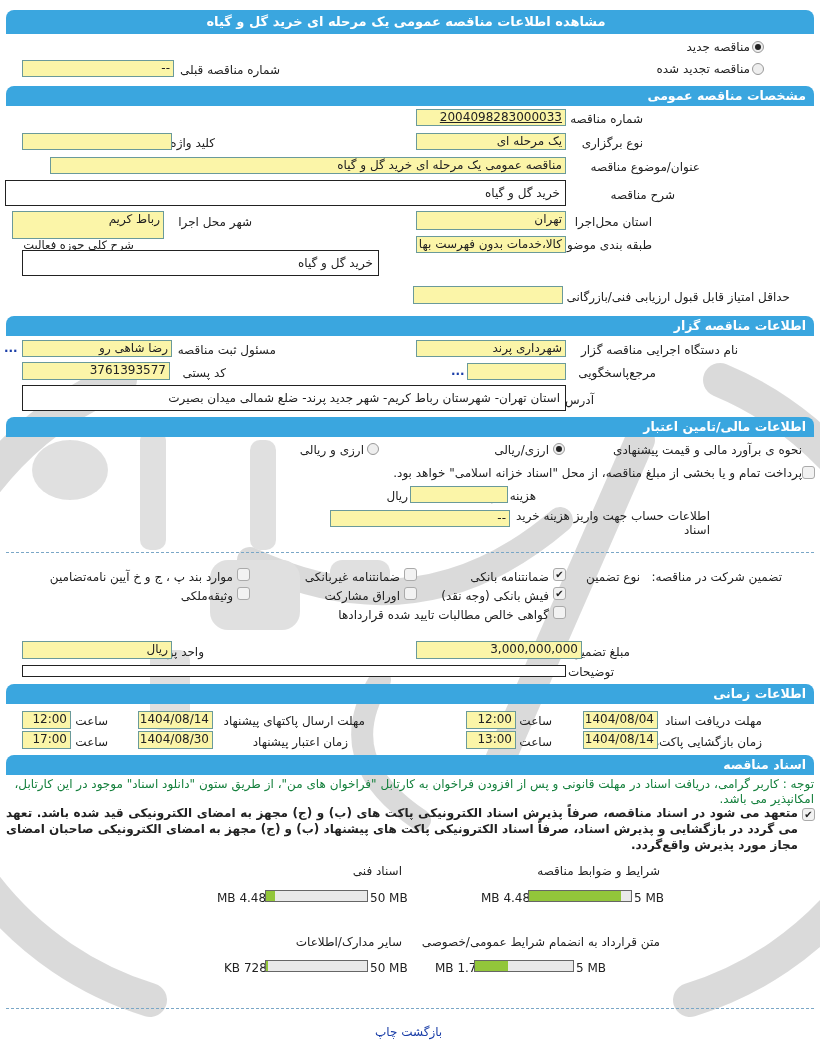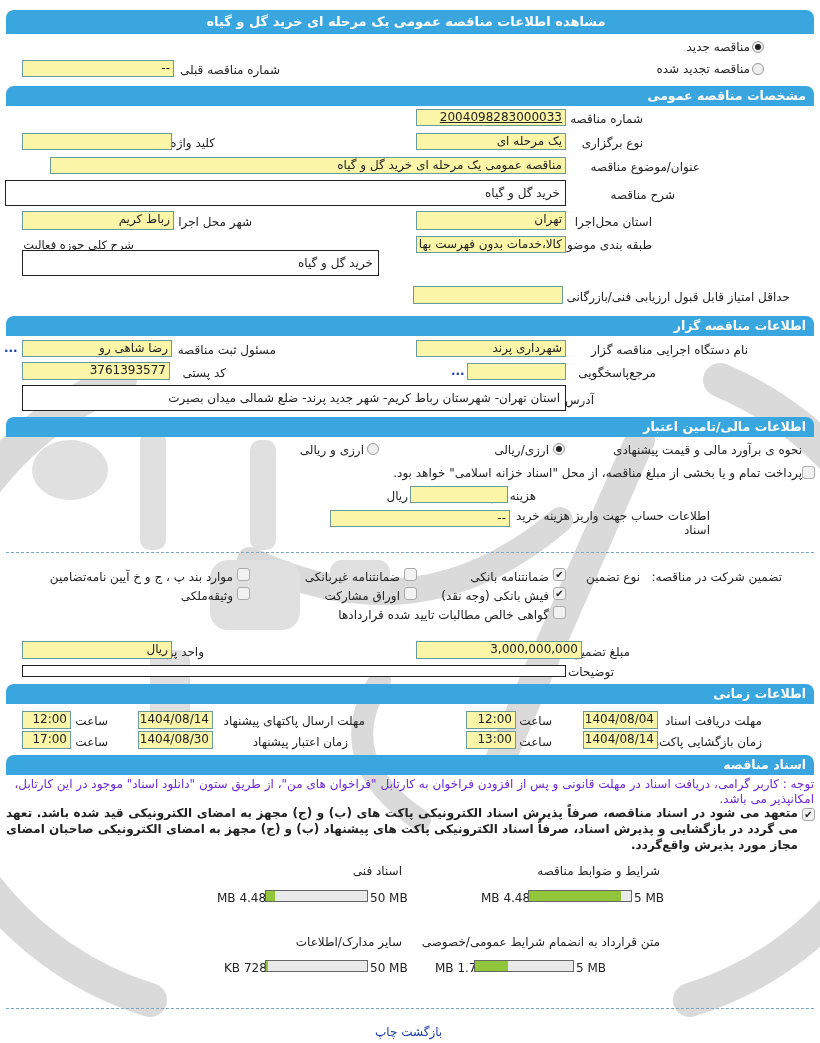--- a/index.html
+++ b/index.html
@@ -17,21 +17,21 @@
   .box { position:absolute; background:#fff; border:1px solid #222; box-sizing:border-box;
          font-size:12px; padding:0 5px; white-space:nowrap; overflow:hidden; color:#222; }
   .radio { position:absolute; width:12px; height:12px; border:1px solid #999; border-radius:50%;
            background:#eee; box-sizing:border-box; }
   .radio.on::after { content:""; position:absolute; left:2px; top:2px; width:6px; height:6px;
                      border-radius:50%; background:#222; }
   .chk { position:absolute; width:13px; height:13px; border:1px solid #aaa; border-radius:3px;
          background:#f2f2f2; box-sizing:border-box; font-size:10px; line-height:11px; text-align:center; color:#222; }
   .dash { position:absolute; left:6px; right:6px; border-top:1px dashed #7aa7c7; height:0; }
   .dots { position:absolute; color:#1a3ea8; font-weight:bold; font-size:12px; }
-  .red { color:#6d28d9; }
+  .red { color:#15803d; }
   .bar { position:absolute; height:12px; border:1px solid #666; background:#e9e9e9; box-sizing:border-box; }
   .bar .fill { position:absolute; right:auto; left:0; top:0; bottom:0; background:#92c63a; }
   .watermark { position:absolute; pointer-events:none; }
 </style>
 </head>
 <body>
 
 <svg class="watermark" width="820" height="1043" style="left:0;top:0;opacity:0.55">
   <g fill="none" stroke="#bdbdbd" stroke-linecap="round">
     <path d="M150 1000 A330 330 0 0 1 120 380" stroke-width="34"></path>
@@ -71,34 +71,34 @@
 
 <span class="lbl" style="right:120px;top:160px;">عنوان/موضوع مناقصه</span>
 <div class="fld" style="left:50px;top:157px;width:516px;">مناقصه عمومی یک مرحله ای خرید گل و گیاه</div>
 
 <span class="lbl" style="right:145px;top:188px;">شرح مناقصه</span>
 <div class="box" style="left:5px;top:180px;width:561px;height:26px;line-height:24px;">خرید گل و گیاه</div>
 
 <span class="lbl" style="right:168px;top:215px;">استان محل‌اجرا</span>
 <div class="fld" style="left:416px;top:211px;width:150px;height:19px;">تهران</div>
 <span class="lbl" style="right:568px;top:215px;">شهر محل اجرا</span>
-<div class="fld" style="left:22px;top:211px;width:152px;height:19px;">رباط کریم</div>
+<div class="fld" style="left:12px;top:211px;width:152px;height:28px;">رباط کریم</div>
 
 <span class="lbl" style="right:168px;top:238px;">طبقه بندی موضوعی</span>
 <div class="fld" style="left:416px;top:236px;width:150px;">کالا،خدمات بدون فهرست بها</div>
 
 <span class="lbl" style="right:686px;top:238px;font-size:11.5px;">شرح کلی حوزه فعالیت</span>
 <div class="box" style="left:22px;top:250px;width:357px;height:26px;line-height:24px;">خرید گل و گیاه</div>
 
 <span class="lbl" style="right:30px;top:290px;">حداقل امتیاز قابل قبول ارزیابی فنی/بازرگانی</span>
 <div class="fld" style="left:413px;top:286px;width:150px;height:18px;"></div>
 
 <div class="hdr" style="top:316px;">اطلاعات مناقصه گزار</div>
 
-<span class="lbl" style="right:72px;top:343px;text-align:right;">نام دستگاه اجرایی مناقصه گزار</span>
+<span class="lbl" style="right:82px;top:343px;text-align:right;">نام دستگاه اجرایی مناقصه گزار</span>
 <div class="fld" style="left:416px;top:340px;width:150px;">شهرداری پرند</div>
 <span class="lbl" style="right:544px;top:343px;">مسئول ثبت مناقصه</span>
 <div class="fld" style="left:22px;top:340px;width:150px;">رضا شاهی رو</div>
 <span class="dots" style="left:4px;top:341px;">...</span>
 
 <span class="lbl" style="right:164px;top:366px;">مرجع‌پاسخگویی</span>
 <div class="fld" style="left:467px;top:363px;width:99px;"></div>
 <span class="dots" style="left:451px;top:364px;">...</span>
 <span class="lbl" style="right:594px;top:366px;">کد پستی</span>
 <div class="fld" style="left:22px;top:362px;width:148px;height:18px;">3761393577</div>

